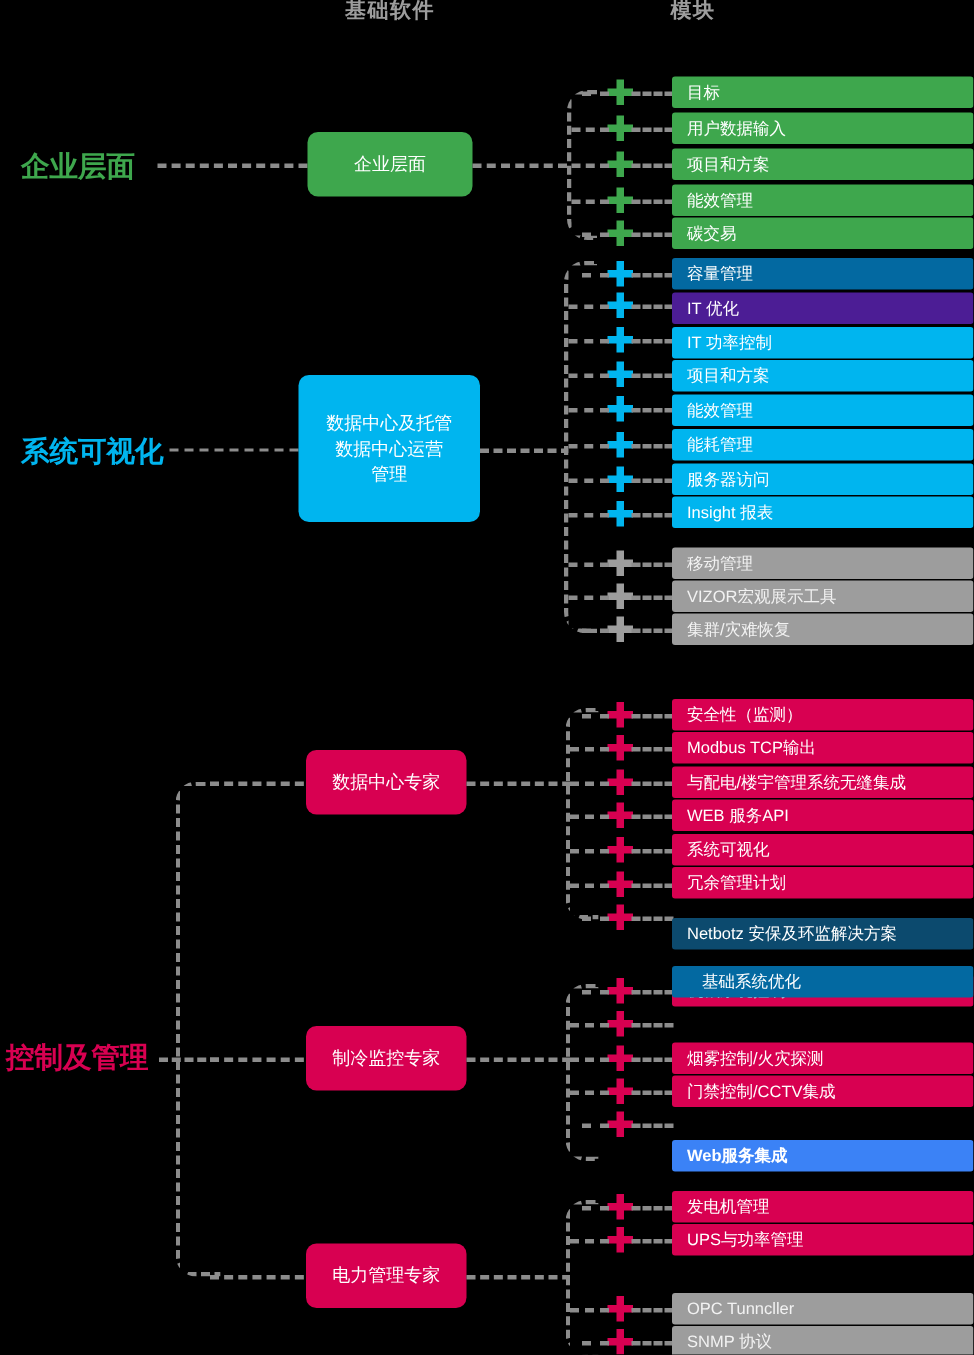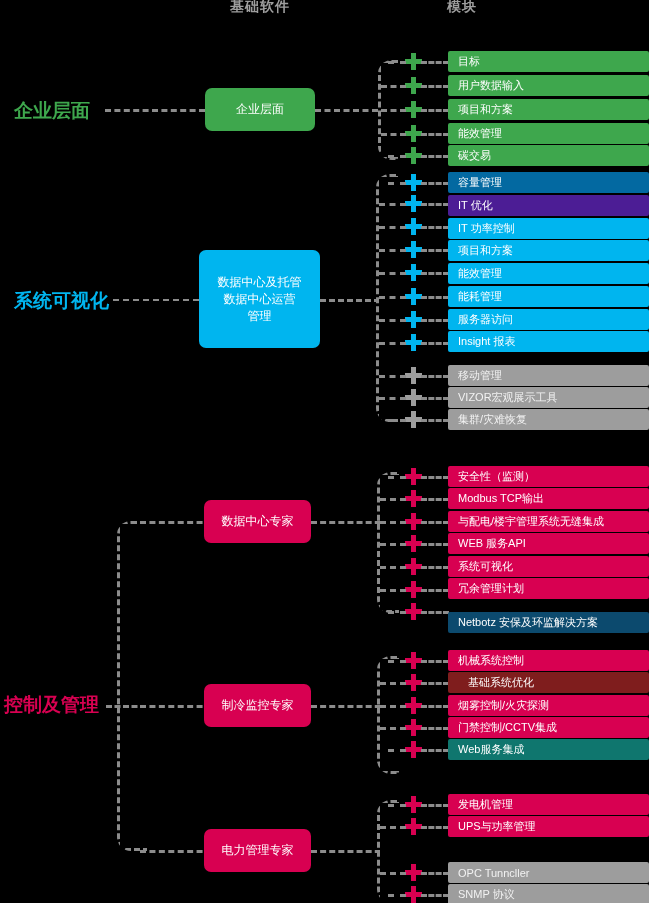--- a/index.html
+++ b/index.html
@@ -229,24 +229,24 @@
 
   <div class="plus" style="left:405px;top:719px;color:#D80051;"></div>
   <div class="stub" style="left:380px;top:727px;width:26px;"></div>
   <div class="stub" style="left:421px;top:727px;width:28px;"></div>
 
   <div class="plus" style="left:405px;top:741px;color:#D80051;"></div>
   <div class="stub" style="left:388px;top:749px;width:18px;"></div>
   <div class="stub" style="left:421px;top:749px;width:28px;"></div>
 
   <div class="bar" style="top:650px;background:#D80051;">机械系统控制</div>
-  <div class="bar" style="top:672px;background:#7f1d1d;padding-left:20px;">基础系统优化</div>
+  <div class="bar" style="top:644px;background:#0369a1;padding-left:20px;">基础系统优化</div>
   <div class="bar" style="top:695px;background:#D80051;">烟雾控制/火灾探测</div>
   <div class="bar" style="top:717px;background:#D80051;">门禁控制/CCTV集成</div>
-  <div class="bar" style="top:739px;background:#0f766e;">Web服务集成</div>
+  <div class="bar" style="top:760px;background:#3b82f6;font-weight:bold;">Web服务集成</div>
 
   <div class="dash-h" style="left:140px;top:850px;width:72px;"></div>
   <div class="catbox" style="left:204px;top:829px;width:107px;height:43px;background:#D80051;">电力管理专家</div>
   <div class="dash-h" style="left:311px;top:850px;width:88px;"></div>
 
   <div class="bracket" style="left:377px;top:800px;width:22px;height:103px;"></div>
   <div class="bracket-mask" style="left:380px;top:803px;width:22px;height:100px;"></div>
 
   <div class="plus" style="left:405px;top:796px;color:#D80051;"></div>
   <div class="stub" style="left:388px;top:804px;width:18px;"></div>

